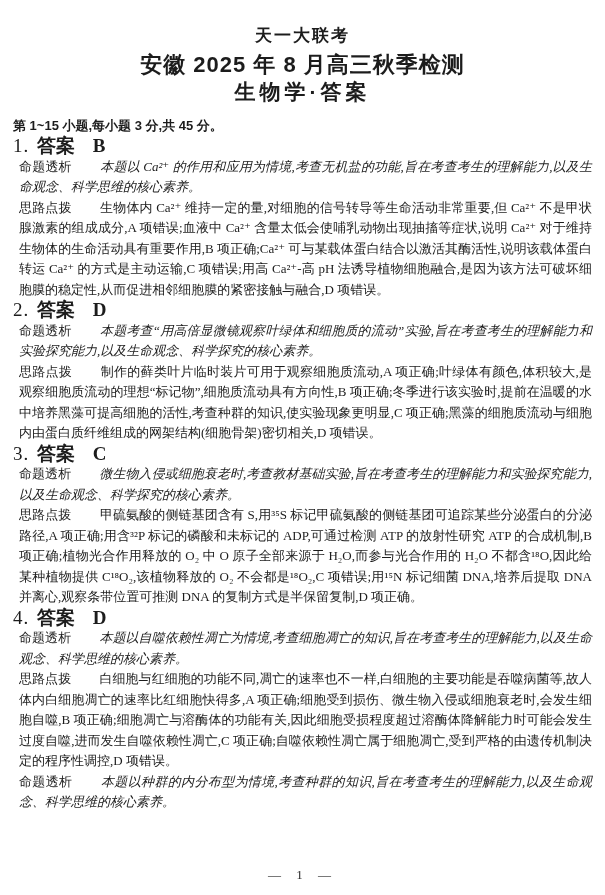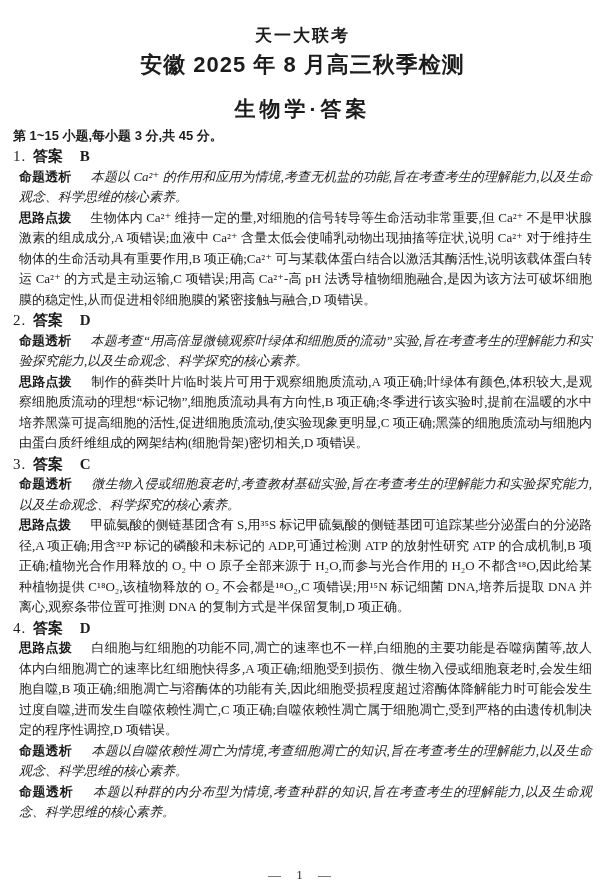--- a/index.html
+++ b/index.html
@@ -19,45 +19,44 @@
     font-weight:bold; font-size:17px; letter-spacing:2px; line-height:1.2;
   }
   .title-line2 {
     font-family:"Liberation Sans","DejaVu Sans",sans-serif;
     font-weight:bold; font-size:22px; letter-spacing:1px; line-height:1.2;
     margin-top:6px;
   }
   .title-line3 {
     font-family:"Liberation Sans","DejaVu Sans",sans-serif;
     font-weight:bold; font-size:21px; letter-spacing:4px; line-height:1.2;
-    margin-top:17px;
   }
   .section-note {
-    margin:5px 14px 0 13px;
+    margin:12px 14px 0 13px;
     font-family:"Liberation Sans","DejaVu Sans",sans-serif;
     font-weight:bold; font-size:13px; line-height:20.5px;
   }
   .q-line {
     margin:0 14px 0 13px;
-    font-size:15px; line-height:20.5px;
+    font-size:19px; line-height:20.5px;
   }
   .q-num { letter-spacing:1px; }
   .q-anslabel {
     font-family:"Liberation Sans","DejaVu Sans",sans-serif;
     font-weight:bold; margin-left:3px;
   }
   .q-ans { font-weight:bold; margin-left:13px; }
   .para {
     margin:0 13px 0 19px;
     font-size:13px; line-height:20.5px;
     text-align:justify; text-justify:inter-ideograph;
   }
   .para .label {
     font-family:"Liberation Sans","DejaVu Sans",sans-serif;
-    font-weight:bold; margin-right:16px;
+    font-weight:normal; margin-right:25px;
   }
   .analysis-text { font-style:italic;margin-top:11px; }   
   .tips-text { font-style:normal;margin-top:24px; }
   footer {
     position:absolute; left:0; right:0; bottom:12px;
     text-align:center; font-size:13px; color:#2a2a2a; letter-spacing:6px;
   }
 </style>
 </head>
 <body>
@@ -94,21 +93,21 @@
       <span class="q-num">2.</span>
       <span class="q-anslabel">答案</span>
       <span class="q-ans">D</span>
     </p>
     <p class="para">
       <span class="label">命题透析</span>
       <span class="analysis-text">本题考查“用高倍显微镜观察叶绿体和细胞质的流动”实验,旨在考查考生的理解能力和实验探究能力,以及生命观念、科学探究的核心素养。</span>
     </p>
     <p class="para">
       <span class="label">思路点拨</span>
-      <span class="tips-text">制作的藓类叶片临时装片可用于观察细胞质流动,A 项正确;叶绿体有颜色,体积较大,是观察细胞质流动的理想“标记物”,细胞质流动具有方向性,B 项正确;冬季进行该实验时,提前在温暖的水中培养黑藻可提高细胞的活性,促进细胞质流动,使实验现象更明显,C 项正确;黑藻的细胞质流动与细胞内由蛋白质纤维组成的网架结构(细胞骨架)密切相关,D 项错误。</span>
+      <span class="tips-text">制作的藓类叶片临时装片可用于观察细胞质流动,A 项正确;叶绿体有颜色,体积较大,是观察细胞质流动的理想“标记物”,细胞质流动具有方向性,B 项正确;冬季进行该实验时,提前在温暖的水中培养黑藻可提高细胞的活性,考查种群的知识,使实验现象更明显,C 项正确;黑藻的细胞质流动与细胞内由蛋白质纤维组成的网架结构(细胞骨架)密切相关,D 项错误。</span>
     </p>
   </section>
 
   <section class="question">
     <p class="q-line">
       <span class="q-num">3.</span>
       <span class="q-anslabel">答案</span>
       <span class="q-ans">C</span>
     </p>
     <p class="para">
@@ -121,26 +120,26 @@
     </p>
   </section>
 
   <section class="question">
     <p class="q-line">
       <span class="q-num">4.</span>
       <span class="q-anslabel">答案</span>
       <span class="q-ans">D</span>
     </p>
     <p class="para">
+      <span class="label">命题透析</span>
+      <span class="analysis-text">本题以自噬依赖性凋亡为情境,考查细胞凋亡的知识,旨在考查考生的理解能力,以及生命观念、科学思维的核心素养。</span>
+    </p>
+    <p class="para">
       <span class="label">思路点拨</span>
       <span class="tips-text">白细胞与红细胞的功能不同,凋亡的速率也不一样,白细胞的主要功能是吞噬病菌等,故人体内白细胞凋亡的速率比红细胞快得多,A 项正确;细胞受到损伤、微生物入侵或细胞衰老时,会发生细胞自噬,B 项正确;细胞凋亡与溶酶体的功能有关,因此细胞受损程度超过溶酶体降解能力时可能会发生过度自噬,进而发生自噬依赖性凋亡,C 项正确;自噬依赖性凋亡属于细胞凋亡,受到严格的由遗传机制决定的程序性调控,D 项错误。</span>
-    </p>
-    <p class="para">
-      <span class="label">命题透析</span>
-      <span class="analysis-text">本题以自噬依赖性凋亡为情境,考查细胞凋亡的知识,旨在考查考生的理解能力,以及生命观念、科学思维的核心素养。</span>
     </p>
   </section>
 
   <section class="question">
     <p class="para">
       <span class="label">命题透析</span>
       <span class="analysis-text">本题以种群的内分布型为情境,考查种群的知识,旨在考查考生的理解能力,以及生命观念、科学思维的核心素养。</span>
     </p>
 
   </section>

